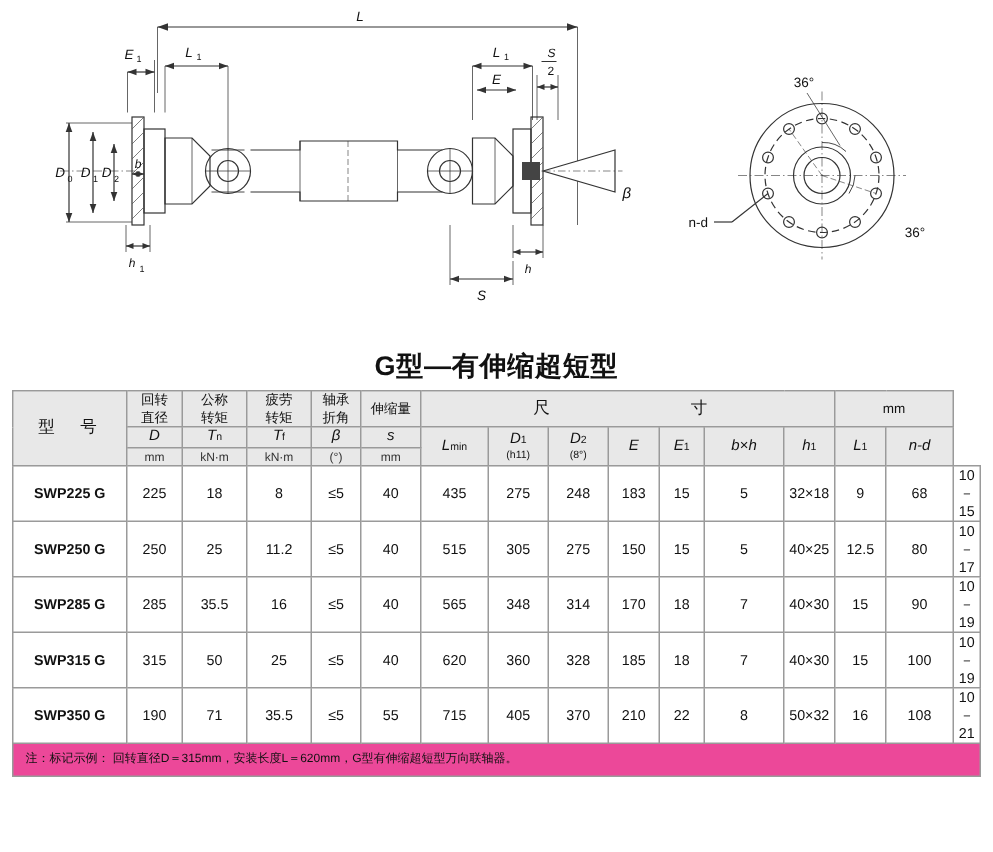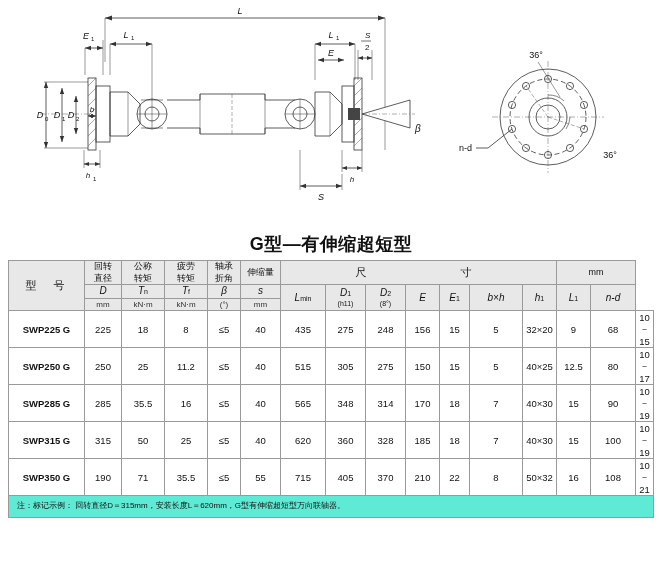--- a/index.html
+++ b/index.html
@@ -81,21 +81,21 @@
   td.model-cell {
     text-align: left;
     padding-left: 8px;
     font-size: 9.5px;
     font-weight: bold;
   }
   
   .notes {
     border: 1px solid #9a9a9a;
     border-top: none;
-    background: #5eead4;
+    background: #ec4899;
     font-size: 8px;
     line-height: 1.5;
     padding: 4px 8px 5px 8px;
   }
   .notes .line2 { padding-left: 56px; }
 </style>
 </head>
 <body>
 
 <div class="page">
@@ -371,24 +371,24 @@
         <tr>
           <td class="model-cell">SWP225 G</td>
           <td>225</td>
           <td>18</td>
           <td>8</td>
           <td>≤5</td>
           <td>40</td>
           <td>435</td>
           <td>275</td>
           <td>248</td>
-          <td>156</td>
+          <td>183</td>
           <td>15</td>
           <td>5</td>
-          <td>32×20</td>
+          <td>32×18</td>
           <td>9</td>
           <td>68</td>
         <td>10－15</td>
           </tr>
         <tr>
           <td class="model-cell">SWP250 G</td>
           <td>250</td>
           <td>25</td>
           <td>11.2</td>
           <td>≤5</td>

